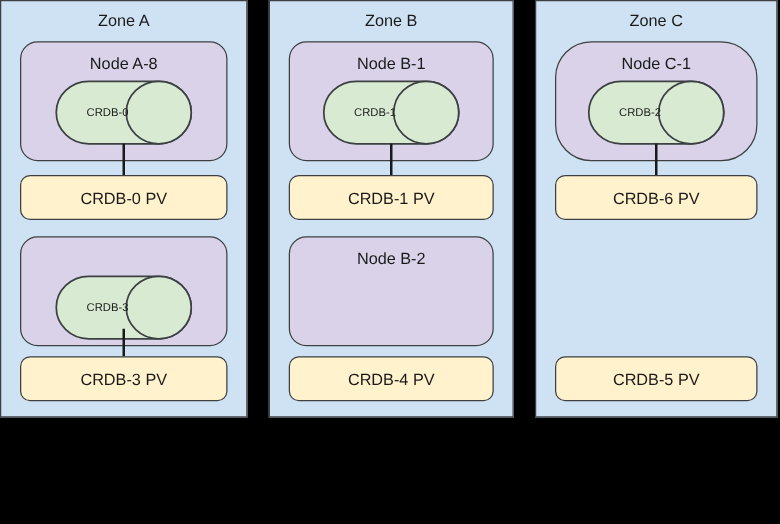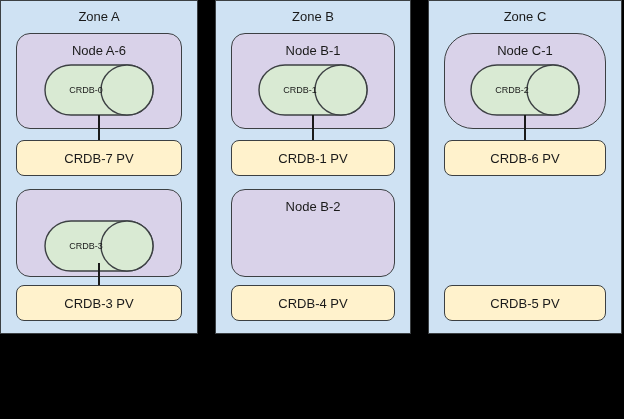--- a/index.html
+++ b/index.html
@@ -117,32 +117,32 @@
     white-space: nowrap;
   }
 </style>
 </head>
 <body>
 
 <div id="canvas">
     <div class="zone" style="left: 0px; width: 198px;">
       <div class="zone-title">Zone A</div>
       <div class="node" style="left: 15px; right: 15px; top: 32px; height: 96px;">
-        <div class="node-title">Node A-6</div>
+        <div class="node-title">Node A-8</div>
         <div class="cylinder">
           <svg viewBox="0 0 110 52" xmlns="http://www.w3.org/2000/svg">
             <path d="M27 1 H83 A26 25 0 0 1 83 51 H27 A26 25 0 0 1 27 1 Z" fill="#d9ead3" stroke="#3c4043" stroke-width="1.4"></path>
             <ellipse cx="83" cy="26" rx="26" ry="25" fill="#d9ead3" stroke="#3c4043" stroke-width="1.4"></ellipse>
           </svg>
           <div class="cylinder-label">CRDB-0</div>
         </div>
       </div>
       <div class="connector" style="top: 114px; height: 25px;"></div>
       <div class="pv" style="left: 15px; right: 15px; top: 139px;">
-        <span class="pv-label">CRDB-7 PV</span>
+        <span class="pv-label">CRDB-0 PV</span>
       </div>
       <div class="node" style="left: 15px; right: 15px; top: 188px; height: 88px;">
         <div class="cylinder">
           <svg viewBox="0 0 110 52" xmlns="http://www.w3.org/2000/svg">
             <path d="M27 1 H83 A26 25 0 0 1 83 51 H27 A26 25 0 0 1 27 1 Z" fill="#d9ead3" stroke="#3c4043" stroke-width="1.4"></path>
             <ellipse cx="83" cy="26" rx="26" ry="25" fill="#d9ead3" stroke="#3c4043" stroke-width="1.4"></ellipse>
           </svg>
           <div class="cylinder-label">CRDB-3</div>
         </div>
       </div>

